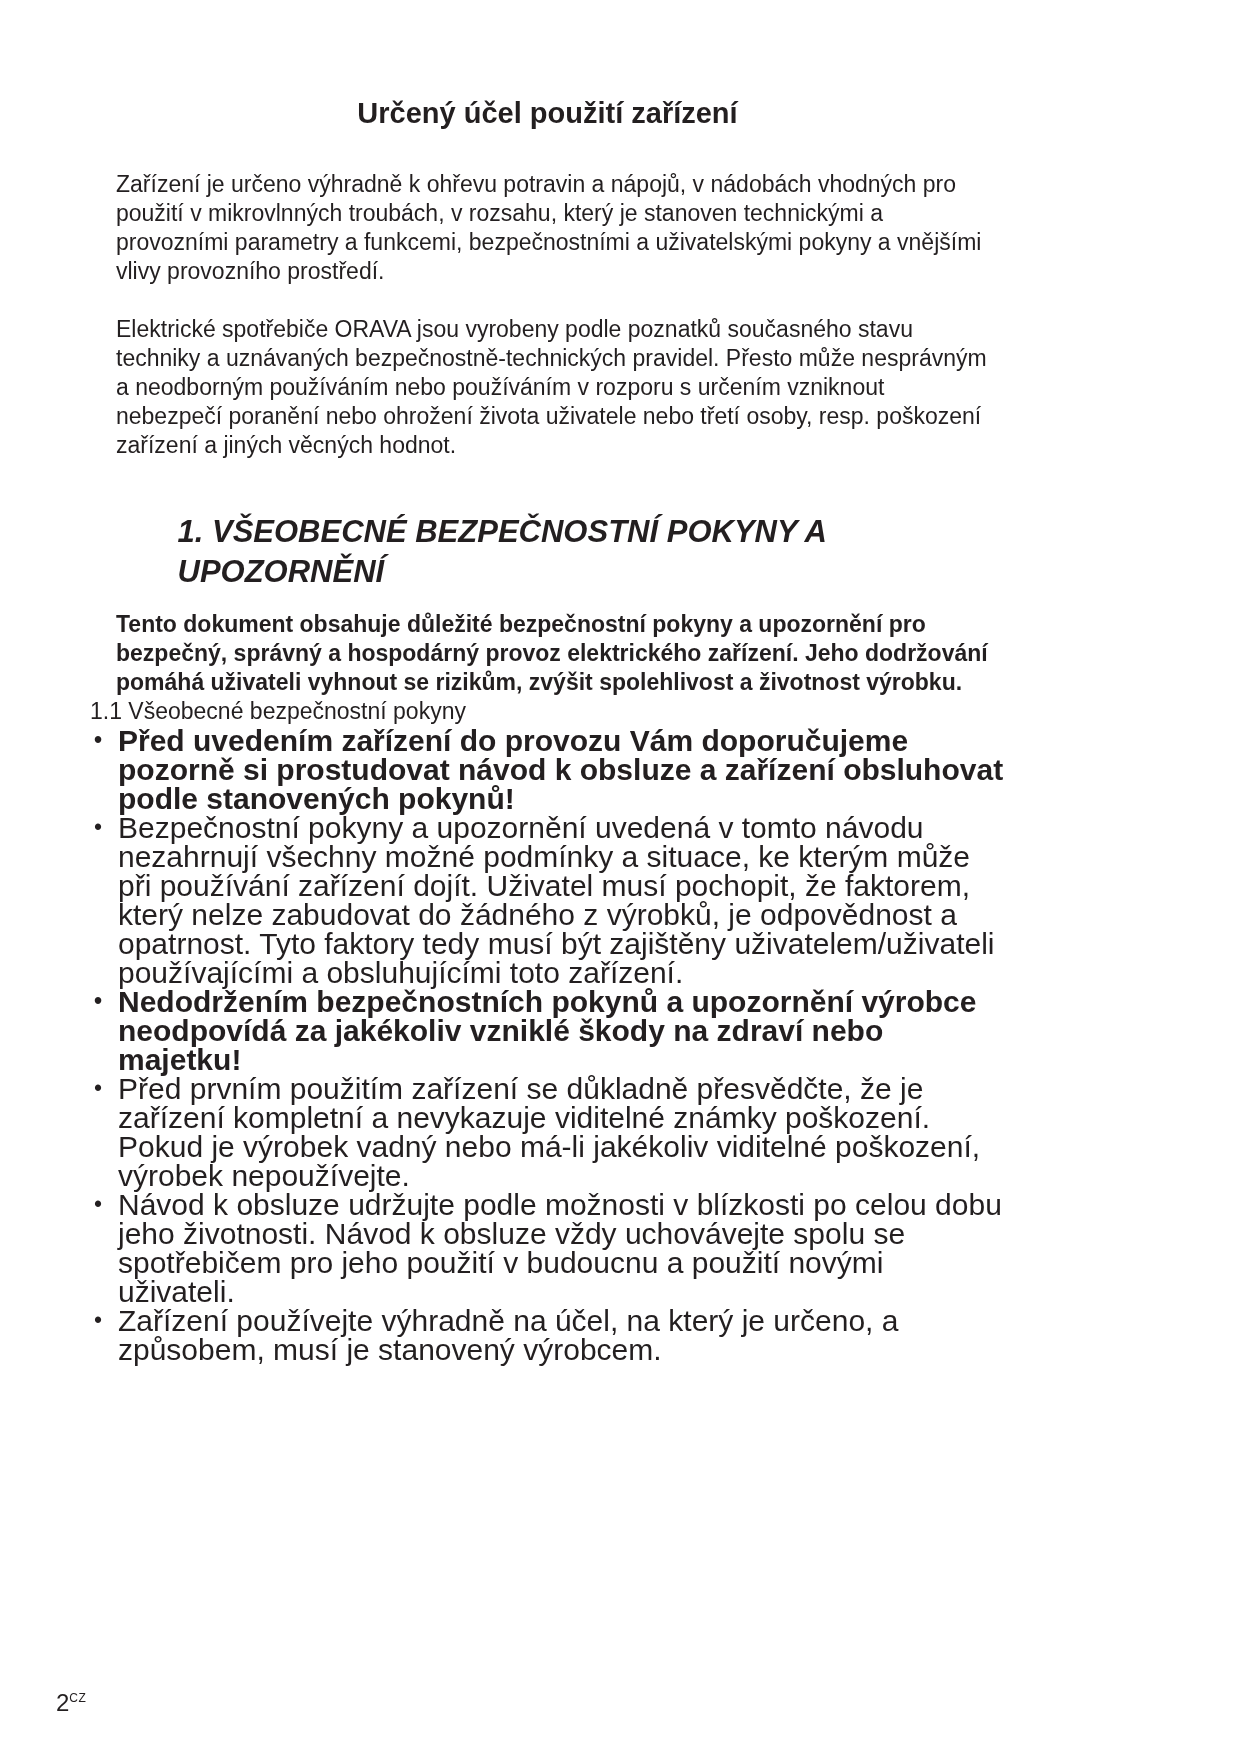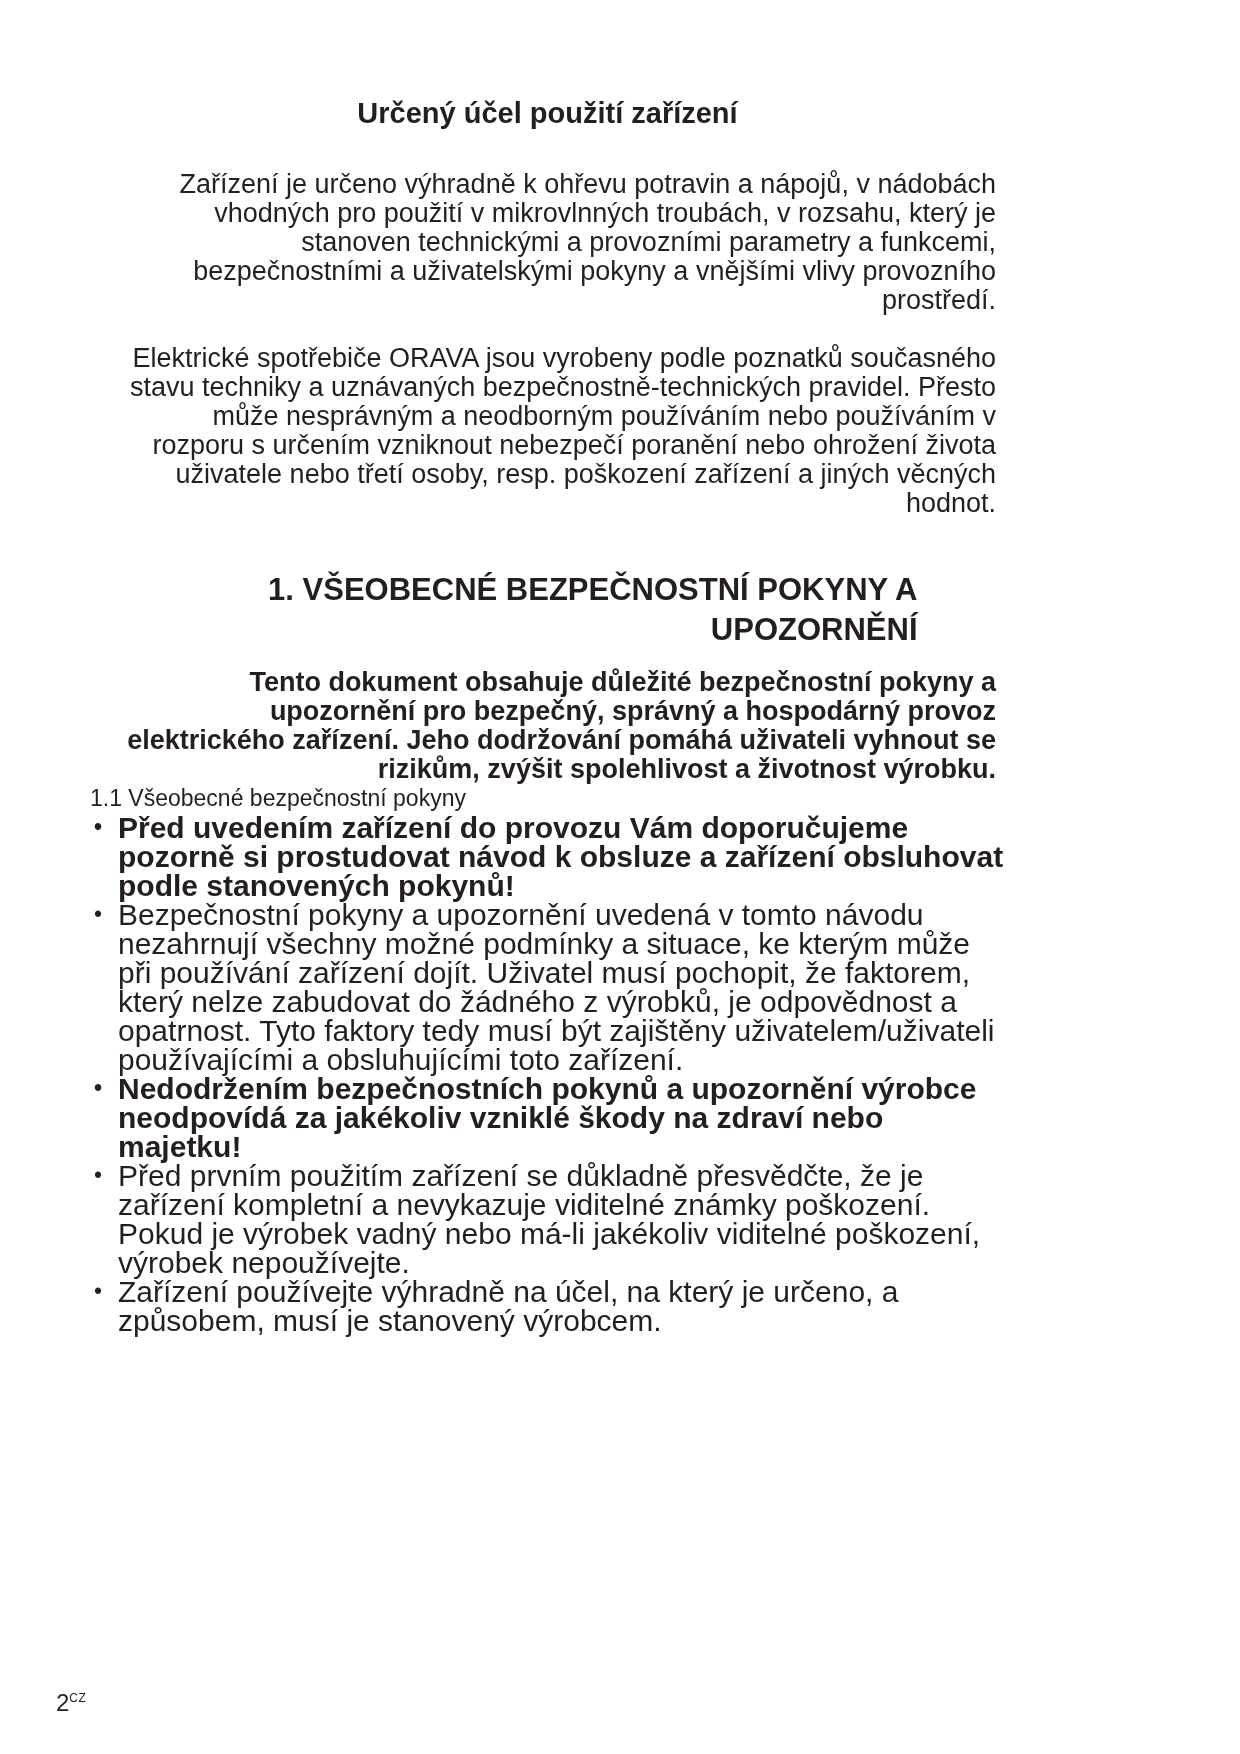--- a/index.html
+++ b/index.html
@@ -29,35 +29,35 @@
   h1.doc-title {
     margin: 0 0 40px 0;
     font-size: 29px;
     line-height: 34px;
     font-weight: 700;
     text-align: center;
   }
   p.para {
     margin: 0 0 0 26px;
     width: 880px;
-    font-size: 27px;
+    font-size: 23px;
     line-height: 29px;
     font-weight: 400;
-    text-align: right;
   }
   p.para + p.para {
     margin-top: 29px;
   }
   h2.section-heading {
     max-width: 740px;
     margin: 52px auto 18px auto;
     font-size: 31px;
     line-height: 40px;
     font-weight: 700;
-    text-align: right;
+    text-align: left;
+    font-style: italic;
   }
   p.lead {
     margin-bottom: 0;
     font-weight: bold;
   }
   h3.subsection-heading {
     margin: 0;
     font-size: 23px;
     line-height: 29px;
     font-weight: 400;
@@ -114,20 +114,21 @@
 
     <p class="para lead">Tento dokument obsahuje důležité bezpečnostní pokyny a upozornění pro bezpečný, správný a hospodárný provoz elektrického zařízení. Jeho dodržování pomáhá uživateli vyhnout se rizikům, zvýšit spolehlivost a životnost výrobku.</p>
 
     <h3 class="subsection-heading">1.1 Všeobecné bezpečnostní pokyny</h3>
 
     <ul class="bullet-list">
       <li class="bold">Před uvedením zařízení do provozu Vám doporučujeme pozorně si prostudovat návod k obsluze a zařízení obsluhovat podle stanovených pokynů!</li>
       <li>Bezpečnostní pokyny a upozornění uvedená v tomto návodu nezahrnují všechny možné podmínky a situace, ke kterým může při používání zařízení dojít. Uživatel musí pochopit, že faktorem, který nelze zabudovat do žádného z výrobků, je odpovědnost a opatrnost. Tyto faktory tedy musí být zajištěny uživatelem/uživateli používajícími a obsluhujícími toto zařízení.</li>
       <li class="bold">Nedodržením bezpečnostních pokynů a upozornění výrobce neodpovídá za jakékoliv vzniklé škody na zdraví nebo majetku!</li>
       <li>Před prvním použitím zařízení se důkladně přesvědčte, že je zařízení kompletní a nevykazuje viditelné známky poškození. Pokud je výrobek vadný nebo má-li jakékoliv viditelné poškození, výrobek nepoužívejte.</li>
+      <li>Návod k obsluze udržujte podle možnosti v blízkosti po celou dobu jeho životnosti. Návod k obsluze vždy uchovávejte spolu se spotřebičem pro jeho použití v budoucnu a použití novými uživateli.</li>
       <li>Zařízení používejte výhradně na účel, na který je určeno, a způsobem, musí je stanovený výrobcem.</li>
     </ul>
 
   </div>
 
   <div class="page-footer">
     <span>2</span><sup>CZ</sup>
   </div>
 </div>
 

